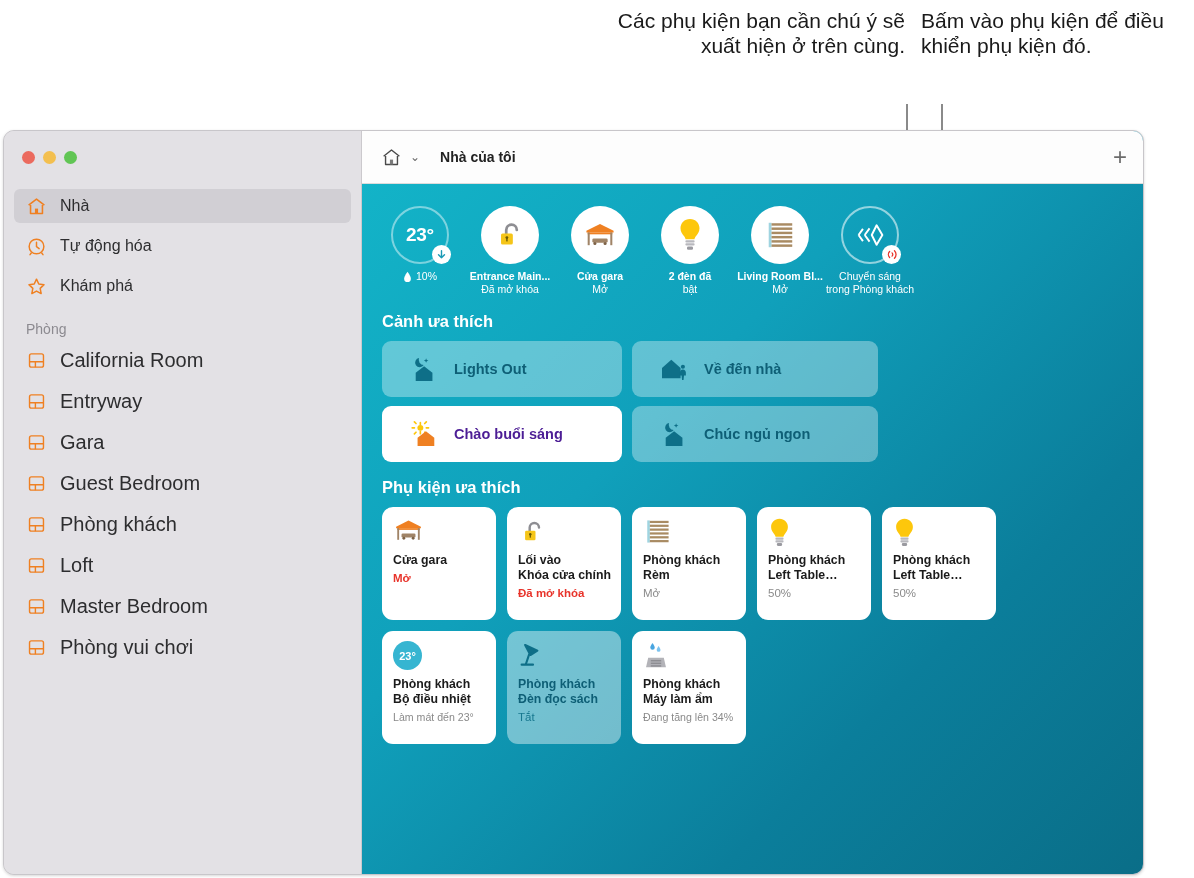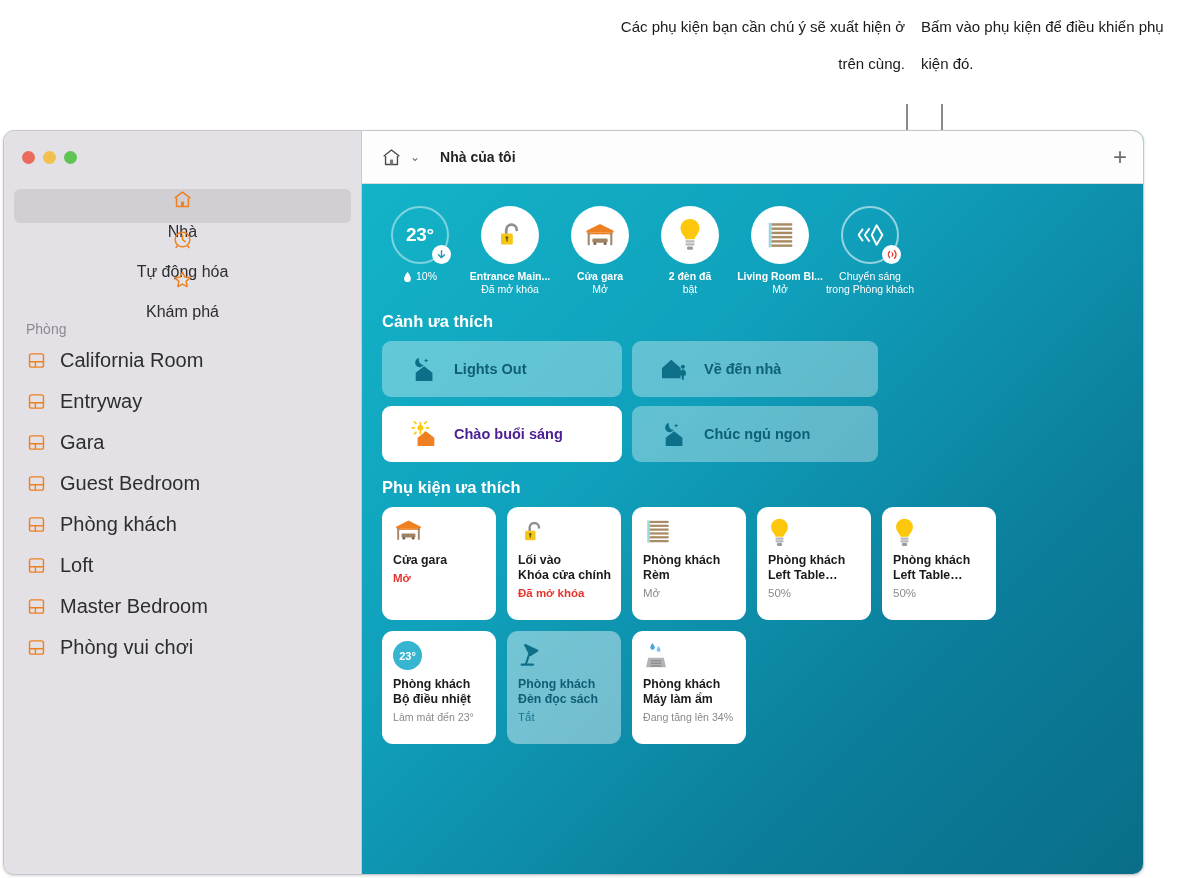--- a/index.html
+++ b/index.html
@@ -7,22 +7,22 @@
     width:1194px; height:878px;
     background:#ffffff;
     font-family:"Liberation Sans","DejaVu Sans",sans-serif;
     overflow:hidden;
   }
   .stage{ position:relative; width:1194px; height:878px; }
 
   
   .callout{
     position:absolute;
-    font-size:15px;
-    line-height:37px;
+    font-size:21px;
+    line-height:25px;
     color:#1a1a1a;
     font-family:"Liberation Sans","DejaVu Sans",sans-serif;
   }
   #callout-1{ left:617px; top:8px; width:288px; text-align:right; }
   #callout-2{ left:921px; top:8px; width:249px; text-align:left; }
 
   .leader{ position:absolute; background:#8a8a8a; }
 
   
   .window{
@@ -50,21 +50,20 @@
   .dot.green{ background:#61c554; }
 
   .nav{ position:absolute; left:10px; top:58px; right:10px; }
   .nav-item{
     display:flex; align-items:center;
     gap:13px; height:34px;
     padding:0 12px; border-radius:6px;
     font-size:16px; color:#2d2d2f;
     margin-bottom:6px;
     cursor:default;
-    flex-direction:column;
   }
   .nav-item.selected{ background:#d1cfd4; }
   .nav-icon{ width:21px; height:21px; flex:0 0 21px; display:flex; align-items:center; justify-content:center; }
   .nav-icon svg{ display:block; }
 
   .section-label{
     margin:18px 0 6px 12px;
     font-size:14px; color:#8c8a90;
   }
   .room-item{

